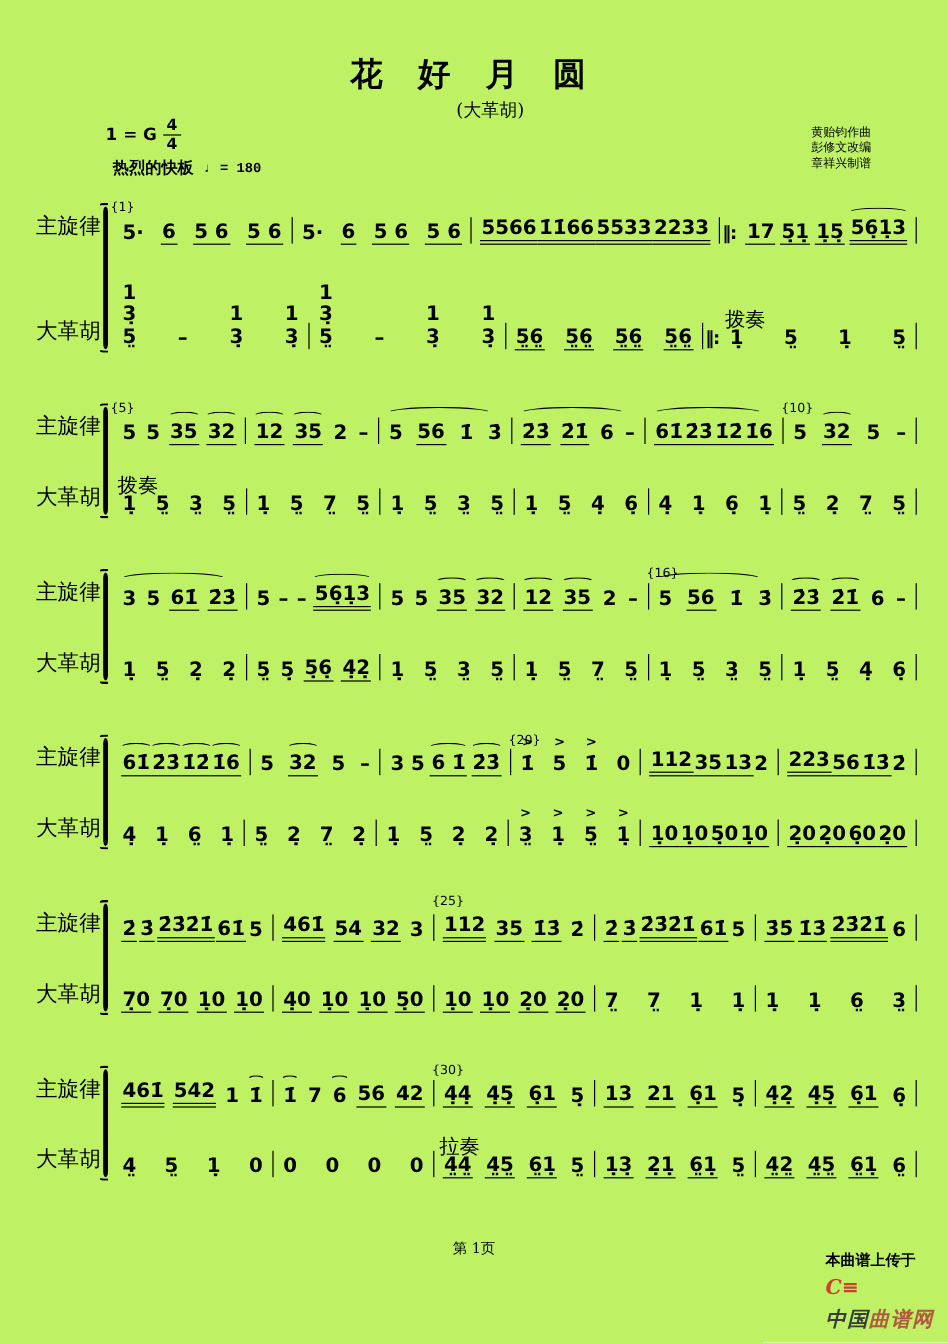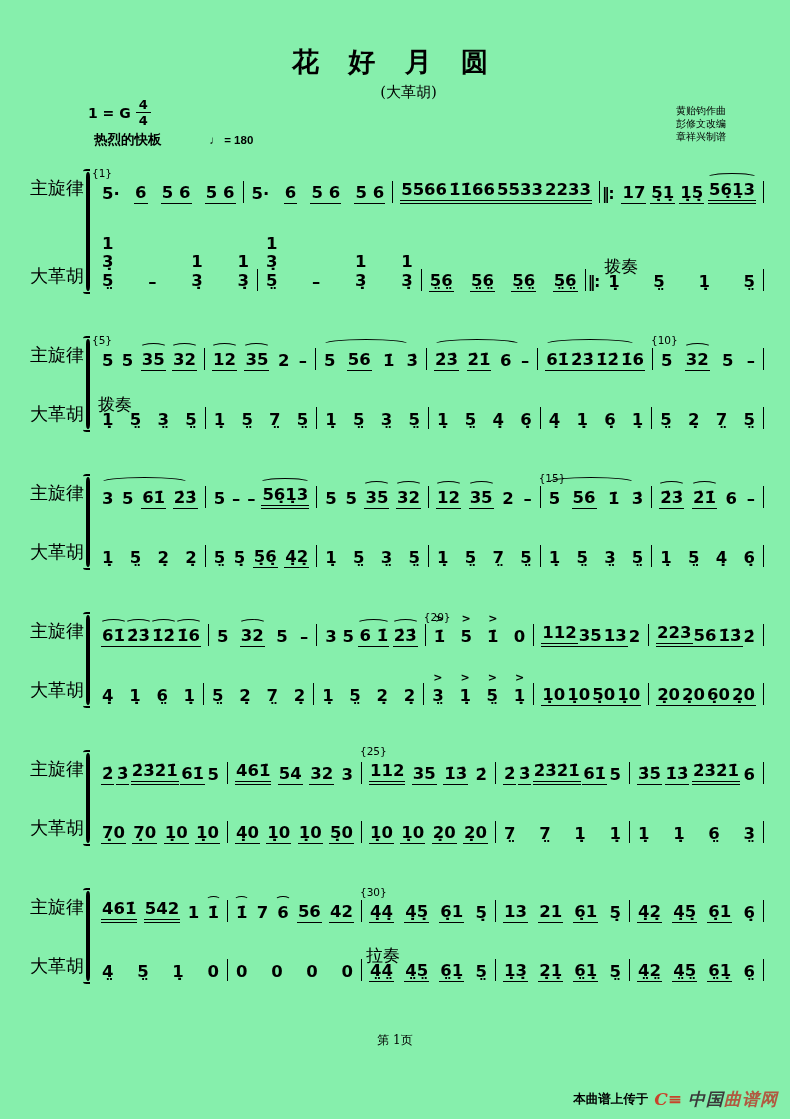--- a/index.html
+++ b/index.html
@@ -1,32 +1,32 @@
 <!DOCTYPE html>
 <html><head>
 <meta charset="utf-8">
 <style>
   html,body{margin:0;padding:0;background:#fff;}
-  .page{position:relative;width:790px;height:1119px;background:#86efac;overflow:hidden;
+  .page{position:relative;width:790px;height:1119px;background:#bef264;overflow:hidden;
         font-family:"DejaVu Sans",sans-serif;color:#000;}
   
   .header{position:relative;height:152px;}
   .title{text-align:center;padding-top:44px;font-family:"DejaVu Serif",serif;
          font-size:27px;font-weight:600;letter-spacing:10px;}
   .subtitle{text-align:center;margin-top:3px;font-family:"DejaVu Serif",serif;font-size:15px;padding-left:27px;}
   .keyblock{position:absolute;left:88px;top:98px;font-size:14px;font-weight:bold;
             display:flex;align-items:center;gap:5px;}
   .frac{display:inline-flex;flex-direction:column;align-items:center;line-height:1;font-size:13px;}
   .frac .num{border-bottom:1px solid #000;padding:0 3px 1px;}
   .frac .den{padding-top:1px;}
   .credits{position:absolute;right:64px;top:104px;font-size:10px;line-height:1.3;
            font-family:"DejaVu Serif",serif;text-align:left;}
   .temporow{position:absolute;left:94px;top:131px;font-size:13.5px;font-weight:bold;
             font-family:"DejaVu Serif",serif;display:flex;align-items:center;gap:8px;}
-  .temporow .bpm{font-size:11.5px;font-family:Liberation Sans, sans-serif;margin-left:40px;}
+  .temporow .bpm{font-size:11.5px;font-family:Liberation Mono, monospace;}
   
   .score{margin:6px 26px 0 30px;}
   .system{position:relative;margin-bottom:33px;}
   .brace{position:absolute;left:56px;top:14px;bottom:1px;width:4px;background:#000;
          border-radius:4px/10px;}
   .brace:before{content:"";position:absolute;left:-3px;top:-3px;width:7px;height:3px;
          border-top:2px solid #000;border-radius:50% 0 0 0;}
   .brace:after{content:"";position:absolute;left:-3px;bottom:-3px;width:7px;height:3px;
          border-bottom:2px solid #000;border-radius:0 0 0 50%;}
   .line{display:flex;align-items:flex-end;padding-top:18px;}
@@ -48,22 +48,22 @@
        font-size:11px;font-weight:bold;}
   .tok.c{display:inline-flex;flex-direction:column;align-items:center;}
   .tok.c .ch{display:block;text-align:center;line-height:1.12;}
   .mark{position:absolute;top:-17px;left:-2px;font-size:10.5px;font-weight:normal;white-space:nowrap;}
   .perf{position:absolute;top:-18px;left:4px;font-size:17px;font-family:"DejaVu Serif",serif;white-space:nowrap;}
   .arc{position:absolute;top:-12px;left:6px;right:16px;height:9px;
        border:1px solid transparent;border-top:1.2px solid #000;border-radius:50%;}
   
   .pagenum{position:absolute;left:0;right:0;bottom:70px;text-align:center;font-size:12px;
            font-family:"DejaVu Serif",serif;}
-  .watermark{position:absolute;right:12px;bottom:8px;display:flex;align-items:center;gap:6px;
-             font-family:"DejaVu Serif",serif;}
+  .watermark{position:absolute;right:12px;bottom:8px;display:flex;gap:6px;
+             font-family:"DejaVu Serif",serif;flex-direction:column;}
   .wm-text{font-size:12.5px;font-weight:bold;}
   .wm-logo{font-size:17px;font-weight:bold;font-style:italic;line-height:1;}
   .wm-site{font-size:17px;font-weight:bold;font-style:italic;letter-spacing:1px;}
 </style>
 </head>
 <body>
 
 <div class="page">
 
   <div class="header">
@@ -311,21 +311,21 @@
           </div>
           <span class="bar"></span>
           <div class="measure">
             <span class="tok u1 s">12</span>
             <span class="tok u1 s">35</span>
             <span class="tok">2</span>
             <span class="tok">–</span>
           </div>
           <span class="bar"></span>
           <div class="measure">
-            <span class="mark">{15}</span>
+            <span class="mark">{16}</span>
             <div class="arc"></div>
             <span class="tok">5</span>
             <span class="tok u1">56</span>
             <span class="tok">1̇</span>
             <span class="tok">3̇</span>
           </div>
           <span class="bar"></span>
           <div class="measure">
             <span class="tok u1 s">2̇3̇</span>
             <span class="tok u1 s">2̇1̇</span>

